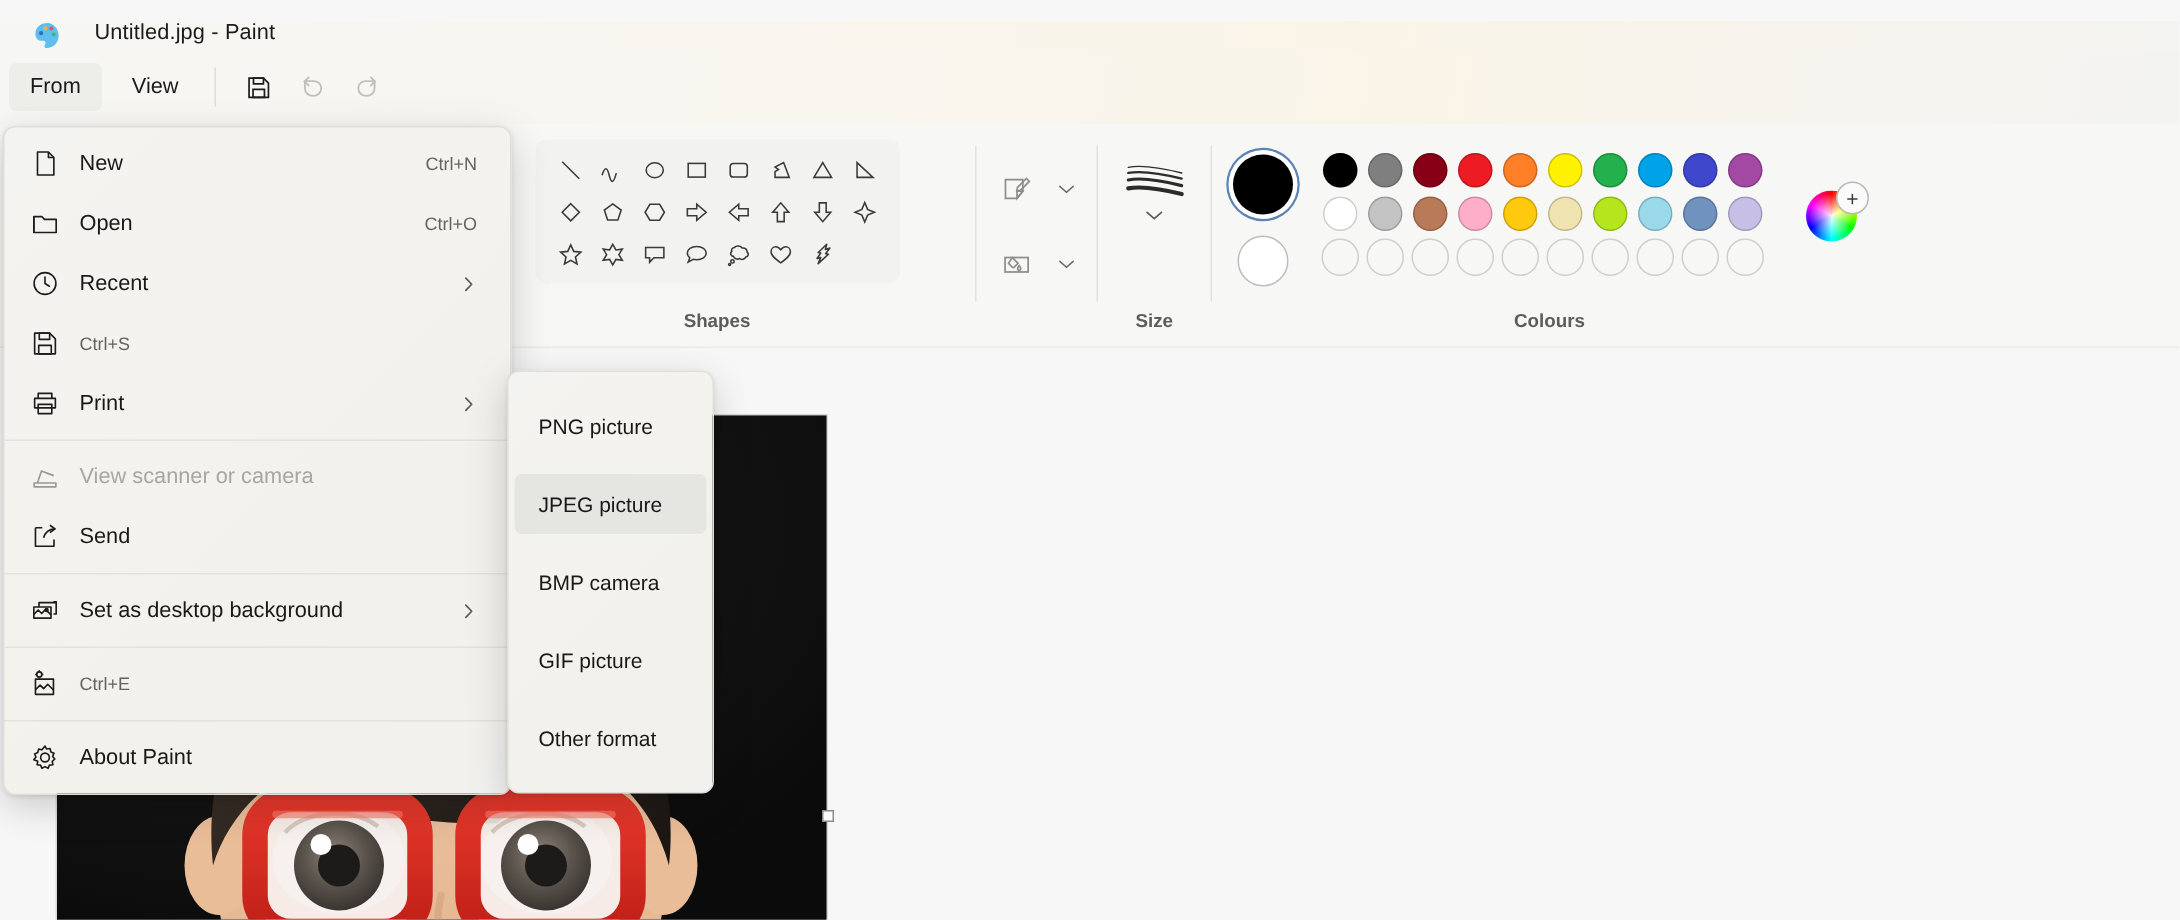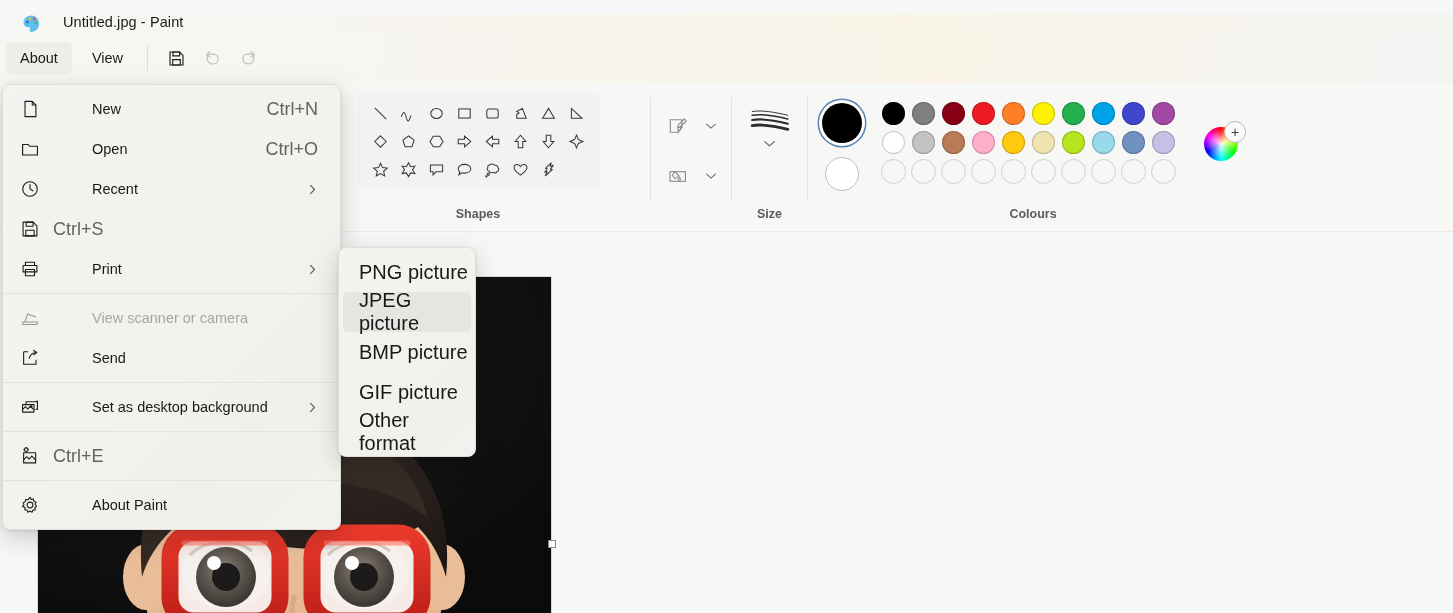--- a/index.html
+++ b/index.html
@@ -137,31 +137,31 @@
     box-shadow:0 8px 26px rgba(0,0,0,.18), 0 1px 3px rgba(0,0,0,.10);
     padding:4px 0;
   }
   #file-menu{left:2px;top:84px;width:337px;}
   .mi{
     position:relative;height:40px;display:flex;align-items:center;margin:0 4px;
     border-radius:5px;cursor:default;
   }
   .mi.hl{background:#e5e5e2;}
   .mi .mi-ico{width:46px;display:flex;align-items:center;justify-content:center;}
-  .mi .mi-lbl{font-size:14.5px;color:#191919;flex:1;margin-left:39px;}
-  .mi .mi-acc{font-size:18px;color:#636363;padding-right:18px;}
+  .mi .mi-lbl{font-size:14.5px;color:#191919;flex:1;}
+  .mi .mi-acc{font-size:12px;color:#636363;padding-right:18px;}
   .mi .mi-chev{padding-right:18px;display:flex;align-items:center;}
   .mi.disabled .mi-lbl{color:#a6a6a6;}
   .mi.disabled .mi-ico{opacity:.42;}
   .msep{height:1px;background:#e3e1db;margin:4px 0;}
 
   #save-as-submenu{left:338px;top:247px;width:136px;}
   .sub-mi{
-    height:40px;display:flex;align-items:center;margin:0 4px;border-radius:5px;
-    padding-left:16px;font-size:20px;color:#191919;cursor:default;
+    height:40px;display:flex;align-items:center;margin:12px 4px;border-radius:5px;
+    padding-left:16px;font-size:14px;color:#191919;cursor:default;
   }
   .sub-mi.hl{background:#e5e5e2;}
 
   svg{display:block;}
 </style>
 </head>
 <body>
 
 <div id="app">
 
@@ -172,21 +172,21 @@
         <circle cx="5.4" cy="8.1" r="1.4" fill="#2f6fb5"></circle>
         <circle cx="8.2" cy="4.9" r="1.4" fill="#e8b93c"></circle>
         <circle cx="12.2" cy="5.0" r="1.4" fill="#e05a4a"></circle>
         <circle cx="13.8" cy="9.0" r="1.4" fill="#4bb06a"></circle>
       </svg>
     </span>
     <span class="title-text">Untitled.jpg - Paint</span>
   </div>
 
   <div class="menubar">
-    <div class="mb-item active">About</div>
+    <div class="mb-item active">From</div>
     <div class="mb-item">View</div>
     <div class="mb-sep"></div>
     <div class="mb-icon-btn">
       <span>
         <svg width="19" height="19" viewBox="0 0 20 20" fill="none" stroke="#1c1c1c" stroke-width="1.2">
           <path d="M3.2 3.2h10.1l3.5 3.5v10.1H3.2z"></path>
           <path d="M6.3 3.2h7v4.1h-7z"></path>
           <path d="M6.0 11.2h8v5.6h-8z"></path>
         </svg>
       </span>
@@ -788,19 +788,19 @@
           </span>
           <span class="mi-lbl">About Paint</span>
         </div>
       </div>
   </div>
 
   <div class="menu" id="save-as-submenu">
     <div id="save-as-items">
         <div class="sub-mi">PNG picture</div>
         <div class="sub-mi hl">JPEG picture</div>
-        <div class="sub-mi">BMP picture</div>
+        <div class="sub-mi">BMP camera</div>
         <div class="sub-mi">GIF picture</div>
         <div class="sub-mi">Other format</div>
       </div>
   </div>
 
 </div>
 
 </body></html>

